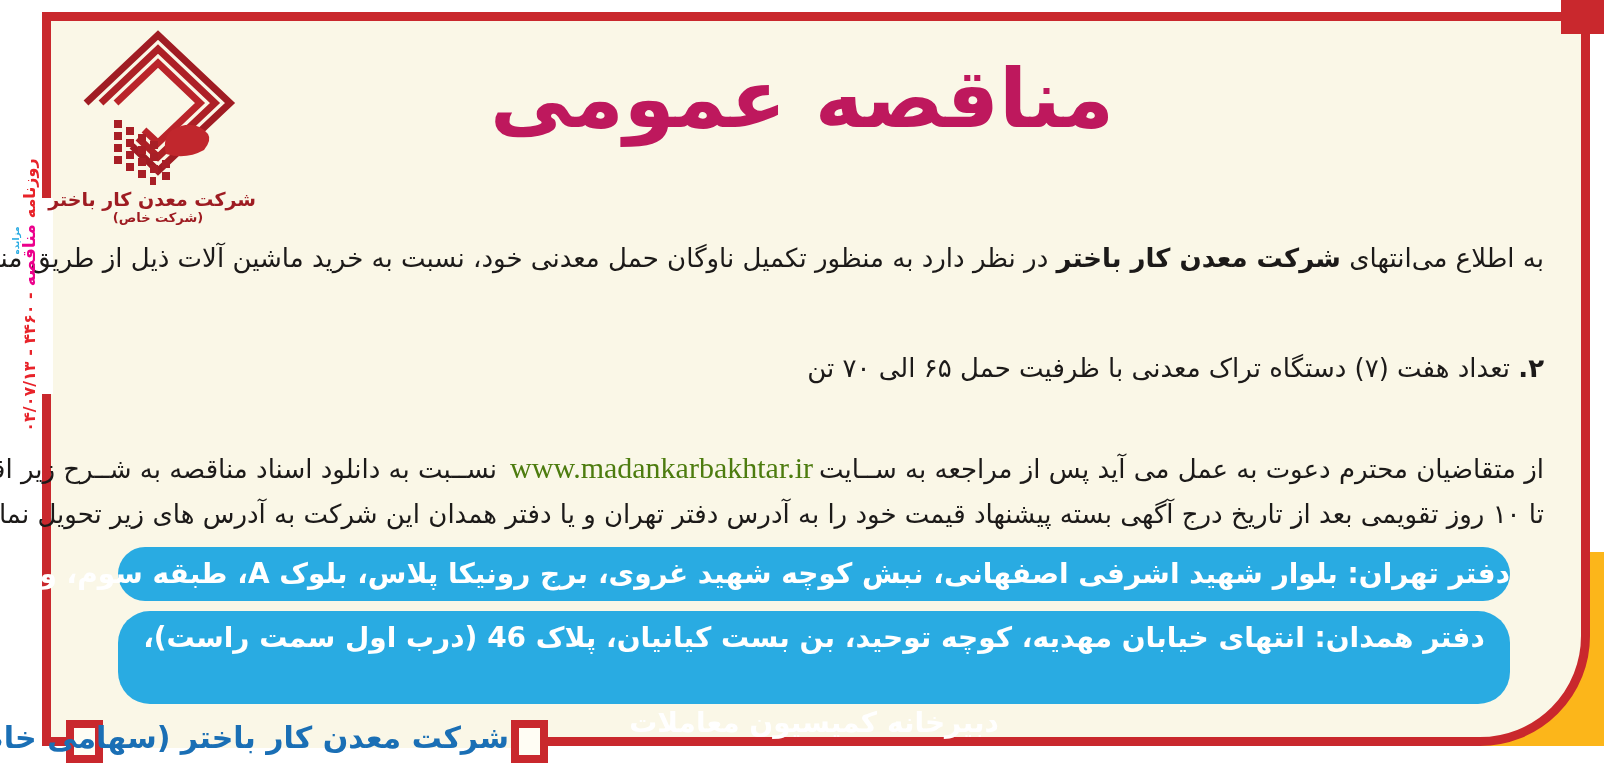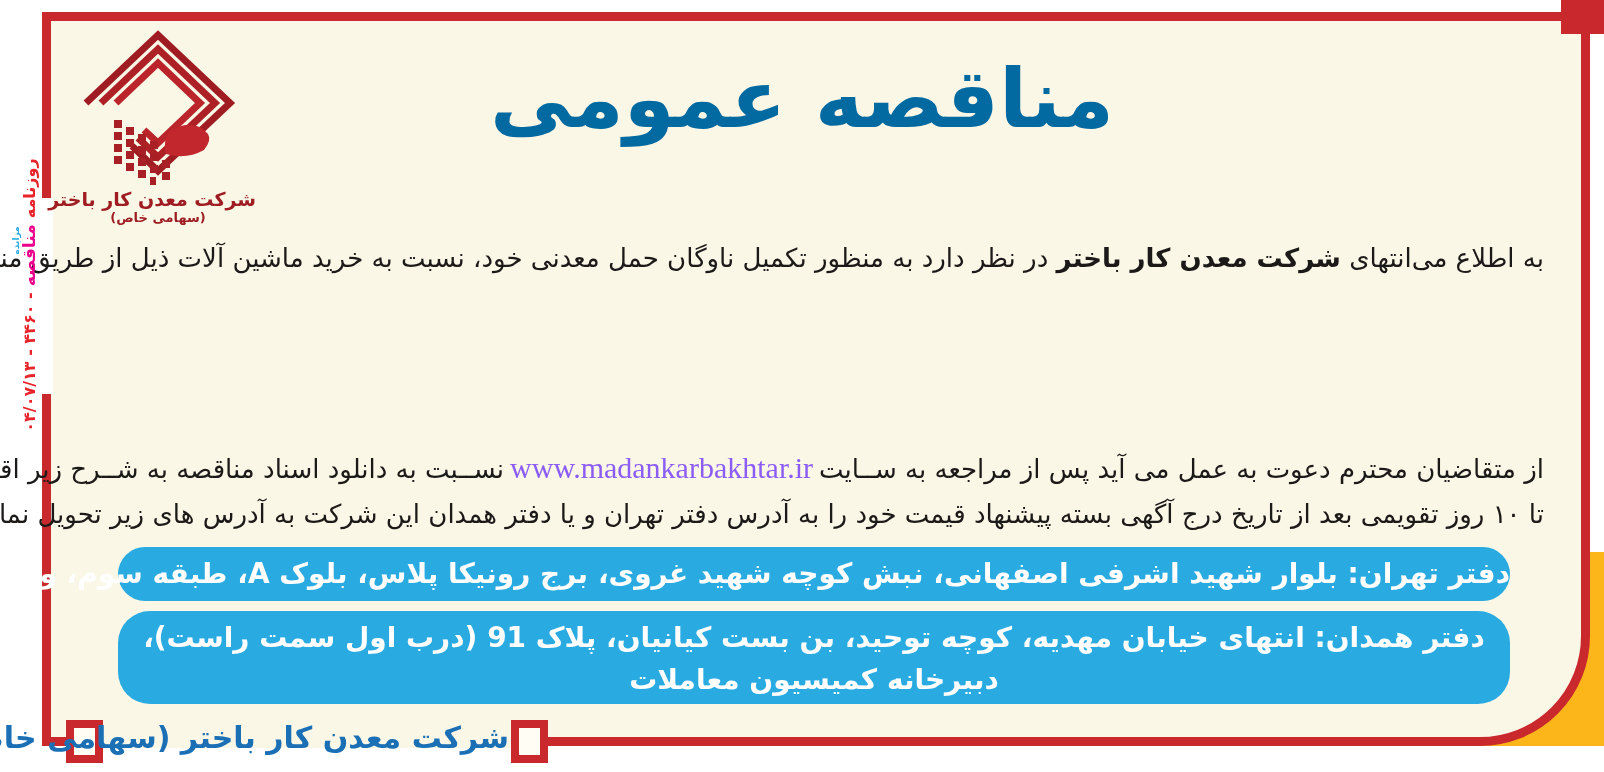--- a/index.html
+++ b/index.html
@@ -31,49 +31,50 @@
   }
   .side-strip .issue-date{color:#e8232a;letter-spacing:0.5px;}
   
   .logo-block{position:absolute;left:60px;top:28px;width:196px;z-index:2;text-align:center;}
   .logo-block svg{display:block;margin:0 auto;}
   .logo-name{direction:rtl;color:#9e1c22;font-weight:bold;font-size:19px;line-height:22px;margin-top:2px;white-space:nowrap;}
   .logo-type{direction:rtl;color:#9e1c22;font-weight:bold;font-size:13px;line-height:16px;}
   
   .title{
     position:absolute;left:120px;top:44px;width:1364px;z-index:2;
-    direction:rtl;text-align:center;color:#0369a1;font-weight:bold;font-size:82px;line-height:110px;
+    direction:rtl;text-align:center;color:#be185d;font-weight:bold;font-size:82px;line-height:110px;
     white-space:nowrap;
   }
   
   .bline{
     position:absolute;right:60px;z-index:2;direction:rtl;white-space:nowrap;
     color:#1c1a19;font-size:26px;line-height:36px;
   }
   .bline b{font-weight:bold;}
   .l-intro{top:240px;}
   .l-item1{top:294px;}
   .l-item2{top:350px;}
   .l-item3{top:406px;}
   .l-para1{top:450px;}
   .l-para2{top:496px;}
   .url{
-    direction:ltr;unicode-bidi:embed;color:#8b5cf6;
+    direction:ltr;unicode-bidi:embed;color:#4d7c0f;
     font-family:"Liberation Serif","DejaVu Serif",serif;font-size:30px;font-weight:normal;
     padding:0 6px;
+    margin-left:7px;
   }
   
   .office-box{
     position:absolute;left:118px;width:1392px;background:#29abe2;z-index:2;
     direction:rtl;text-align:center;color:#ffffff;font-weight:bold;font-size:28px;white-space:nowrap;
   }
   .box-tehran{top:547px;height:54px;border-radius:27px;line-height:54px;}
   .box-hamedan{top:611px;height:93px;border-radius:32px;padding-top:5px;}
   .box-hamedan .line1{line-height:44px;}
-  .box-hamedan .line2{line-height:40px;}
+  .box-hamedan .line2{line-height:40px;margin-top:43px;}
   
   .footer-patch{position:absolute;left:100px;top:735px;width:415px;height:13px;background:#faf7e7;z-index:2;}
   .hollow-sq{position:absolute;top:720px;width:37px;height:43px;border:8px solid #c9282d;background:#fffdf4;z-index:3;}
   .sq-left{left:66px;}
   .sq-right{left:511px;}
   .footer-text{
     position:absolute;left:104px;top:716px;width:405px;z-index:3;direction:rtl;text-align:center;
     color:#1a6fb5;font-weight:bold;font-size:30px;line-height:44px;white-space:nowrap;
   }
 </style>
@@ -121,36 +122,39 @@
           <rect x="68" y="142" width="8" height="8"></rect>
         <rect x="80" y="113" width="8" height="8"></rect>
           <rect x="80" y="125" width="8" height="8"></rect>
           <rect x="80" y="137" width="8" height="8"></rect>
           <rect x="80" y="149" width="6" height="8"></rect>
         <rect x="92" y="132" width="8" height="8"></rect>
           <rect x="92" y="144" width="8" height="8"></rect>
       </g>
     </svg>
     <div class="logo-name">شرکت معدن کار باختر</div>
-    <div class="logo-type">(سهامی خاص)</div>
+    <div class="logo-type">(شرکت خاص)</div>
   </div>
 
   <div class="title">مناقصه عمومی</div>
 
   <div class="bline l-intro">
     <span>به اطلاع می‌انتهای </span><b>شرکت معدن کار باختر</b><span> در نظر دارد به منظور تکمیل ناوگان حمل معدنی خود، نسبت به خرید ماشین آلات ذیل از طریق مناقصه عمومی اقدام نماید:</span>
+  </div>
+  <div class="bline l-item2">
+    <b>۲.</b><span> تعداد هفت (۷) دستگاه تراک معدنی با ظرفیت حمل ۶۵ الی ۷۰ تن</span>
   </div>
   <div class="bline l-para1">
     <span>از متقاضیان محترم دعوت به عمل می آید پس از مراجعه به ســایت</span><span class="url">www.madankarbakhtar.ir</span><span>نســبت به دانلود اسناد مناقصه به شــرح زیر اقدام نموده و حداکثر</span>
   </div>
   <div class="bline l-para2">تا ۱۰ روز تقویمی بعد از تاریخ درج آگهی بسته پیشنهاد قیمت خود را به آدرس دفتر تهران و یا دفتر همدان این شرکت به آدرس های زیر تحویل نمایند.</div>
 
   <div class="office-box box-tehran">دفتر تهران: بلوار شهید اشرفی اصفهانی، نبش کوچه شهید غروی، برج رونیکا پلاس، بلوک A، طبقه سوم، واحد ۱۳۱</div>
   <div class="office-box box-hamedan">
-    <div class="line1">دفتر همدان: انتهای خیابان مهدیه، کوچه توحید، بن بست کیانیان، پلاک 91 (درب اول سمت راست)،</div>
+    <div class="line1">دفتر همدان: انتهای خیابان مهدیه، کوچه توحید، بن بست کیانیان، پلاک 46 (درب اول سمت راست)،</div>
     <div class="line2">دبیرخانه کمیسیون معاملات</div>
   </div>
 
   <div class="footer-patch"></div>
   <div class="hollow-sq sq-left"></div>
   <div class="hollow-sq sq-right"></div>
   <div class="footer-text">شرکت معدن کار باختر (سهامی خاص)</div>
 
 </div>
 

